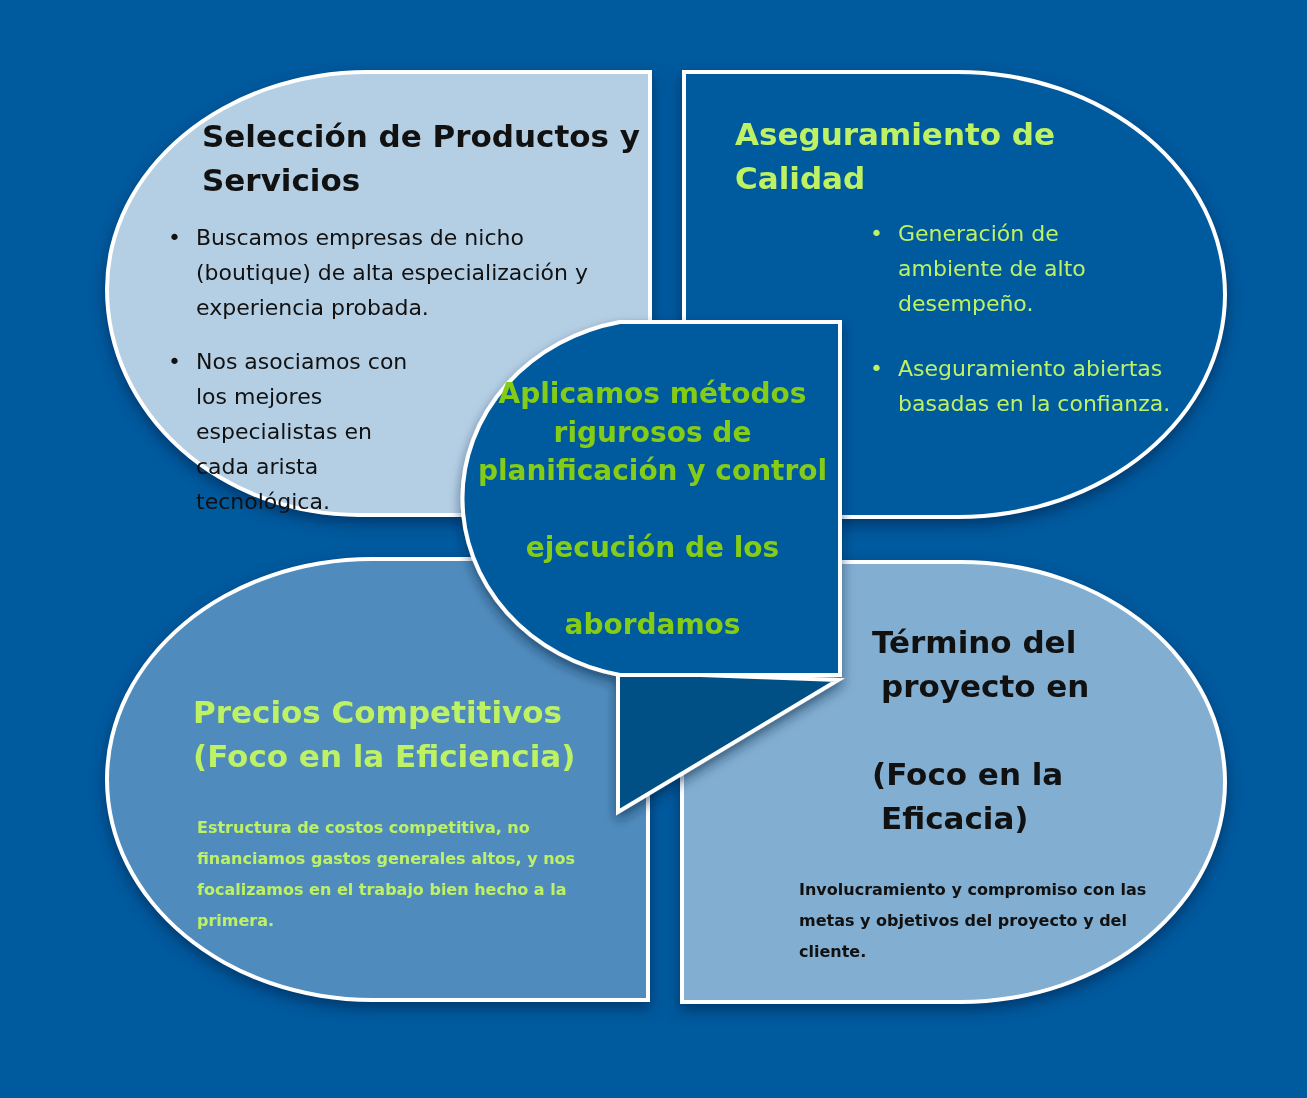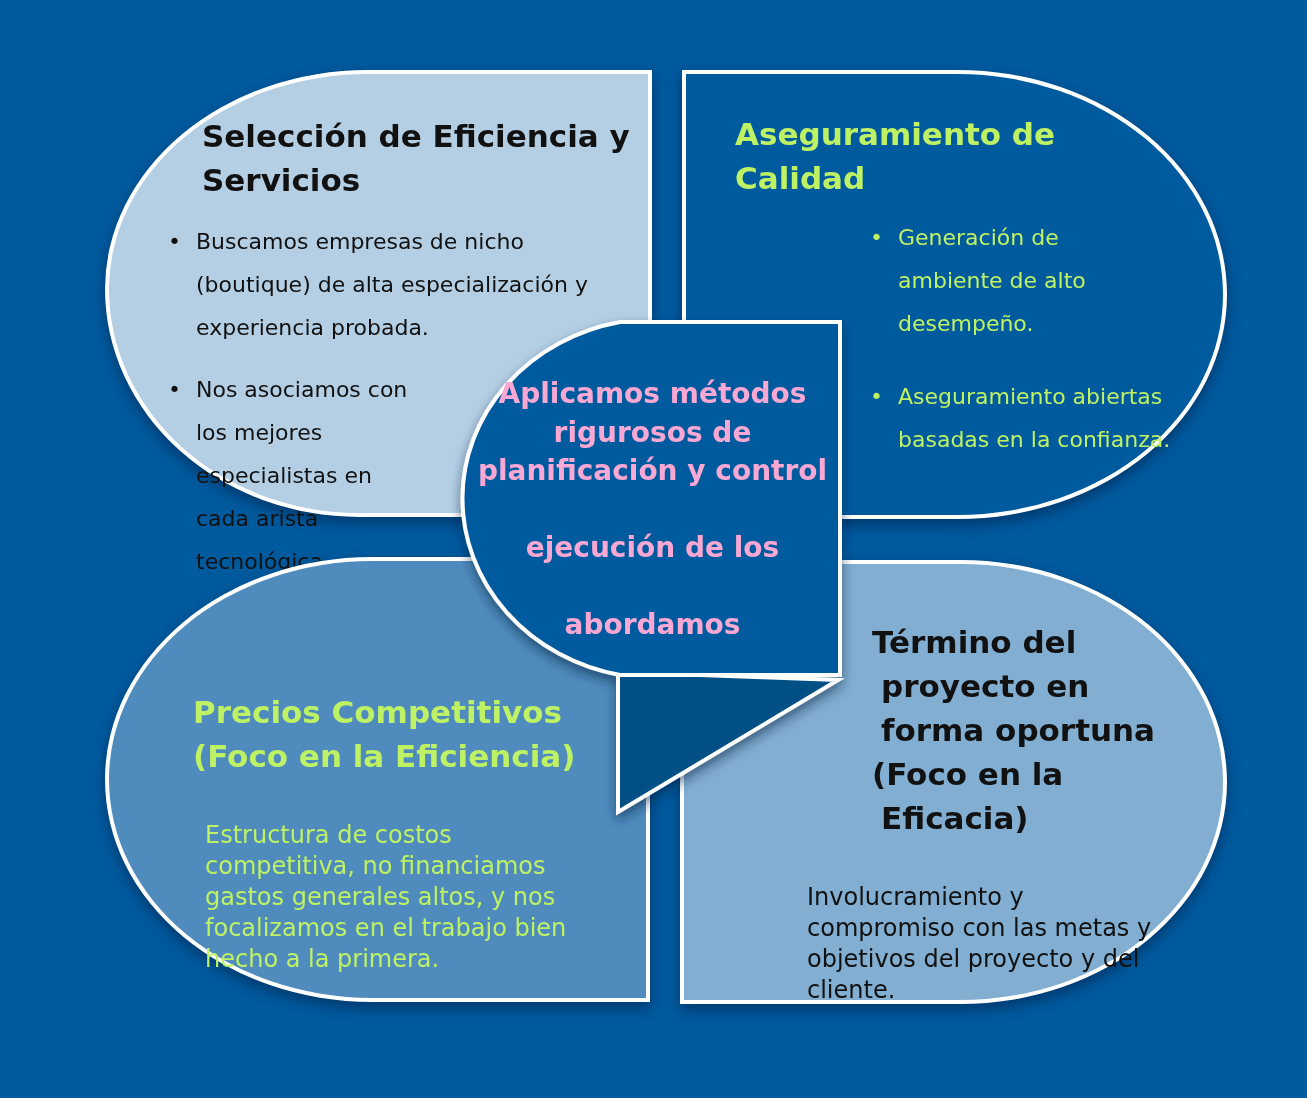--- a/index.html
+++ b/index.html
@@ -17,40 +17,40 @@
           border-radius: 290px 0 0 290px / 260px 0 0 260px; border-top-left-radius:300px 250px; }
   .q-tr { left:682px; top:70px; width:545px; height:449px; background:#005a9e;
           border-radius: 0 300px 300px 0 / 0 250px 250px 0; }
   .q-bl { left:105px; top:557px; width:545px; height:445px; background:#4f8cbd;
           border-radius: 300px 0 0 300px / 250px 0 0 250px; }
   .q-br { left:680px; top:560px; width:547px; height:444px; background:#81aed1;
           border-radius: 0 300px 300px 0 / 0 250px 250px 0; }
 
   .title { position:absolute; font-weight:bold; font-size:31px; line-height:44px; margin:0; }
   .sub { font-weight:bold; }
-  ul.bullets { position:absolute; margin:0; padding:0 0 0 30px; list-style:none; font-size:22px; line-height:43px; }
+  ul.bullets { position:absolute; margin:0; padding:0 0 0 30px; list-style:none; font-size:22px; line-height:35px; }
   ul.bullets li { position:relative; margin-bottom:19px; }
   ul.bullets li::before { content:"•"; position:absolute; left:-28px; top:0; }
-  .para { position:absolute; margin:12px; font-size:24px; line-height:31px; }
+  .para { position:absolute; margin:4px; font-size:16px; line-height:31px;font-weight:bold; }
 
   .dark { color:#111111; }
   .light { color:#bef264; }
 
   #callout { position:absolute; left:0; top:0; width:1307px; height:1098px; pointer-events:none; }
   .center-text {
     position:absolute; left:470px; top:375px; width:365px;
-    text-align:center; color:#f9a8d4; font-weight:bold; font-size:28px; line-height:38.5px; margin:0;
+    text-align:center; color:#84cc16; font-weight:bold; font-size:28px; line-height:38.5px; margin:0;
   }
 </style>
 </head>
 <body>
 
 <div class="quad q-tl"></div>
 <h2 class="title dark" style="left:202px; top:114px;">
-  <span>Selección de Eficiencia y</span><br>
+  <span>Selección de Productos y</span><br>
   <span>Servicios</span>
 </h2>
 <ul class="bullets dark" style="left:166px; top:220px; width:440px;">
   <li>Buscamos empresas de nicho (boutique) de alta especialización y experiencia probada.</li>
   <li style="width:220px;">Nos asociamos con los mejores especialistas en cada arista tecnológica.</li>
 </ul>
 
 <div class="quad q-tr"></div>
 <h2 class="title light" style="left:735px; top:112px;">
   <span>Aseguramiento de</span><br>
@@ -65,21 +65,21 @@
 <h2 class="title light" style="left:193px; top:690px;">
   <span>Precios Competitivos</span><br>
   <span class="sub">(Foco en la Eficiencia)</span>
 </h2>
 <p class="para light" style="left:193px; top:808px; width:395px;">Estructura de costos competitiva, no financiamos gastos generales altos, y nos focalizamos en el trabajo bien hecho a la primera.</p>
 
 <div class="quad q-br"></div>
 <h2 class="title dark" style="left:872px; top:620px;">
   <span>Término del</span><br>
   <span style="padding-left:9px;">proyecto en</span><br>
-  <span style="padding-left:9px;">forma oportuna</span><br>
+  <br>
   <span class="sub">(Foco en la</span><br>
   <span class="sub" style="padding-left:9px;">Eficacia)</span>
 </h2>
 <p class="para dark" style="left:795px; top:870px; width:370px;">Involucramiento y compromiso con las metas y objetivos del proyecto y del cliente.</p>
 
 <svg id="callout" viewBox="0 0 1307 1098">
   <defs>
     <filter id="sh" x="-20%" y="-20%" width="140%" height="140%">
       <feDropShadow dx="0" dy="6" stdDeviation="6" flood-color="#001a40" flood-opacity="0.55"></feDropShadow>
     </filter>

